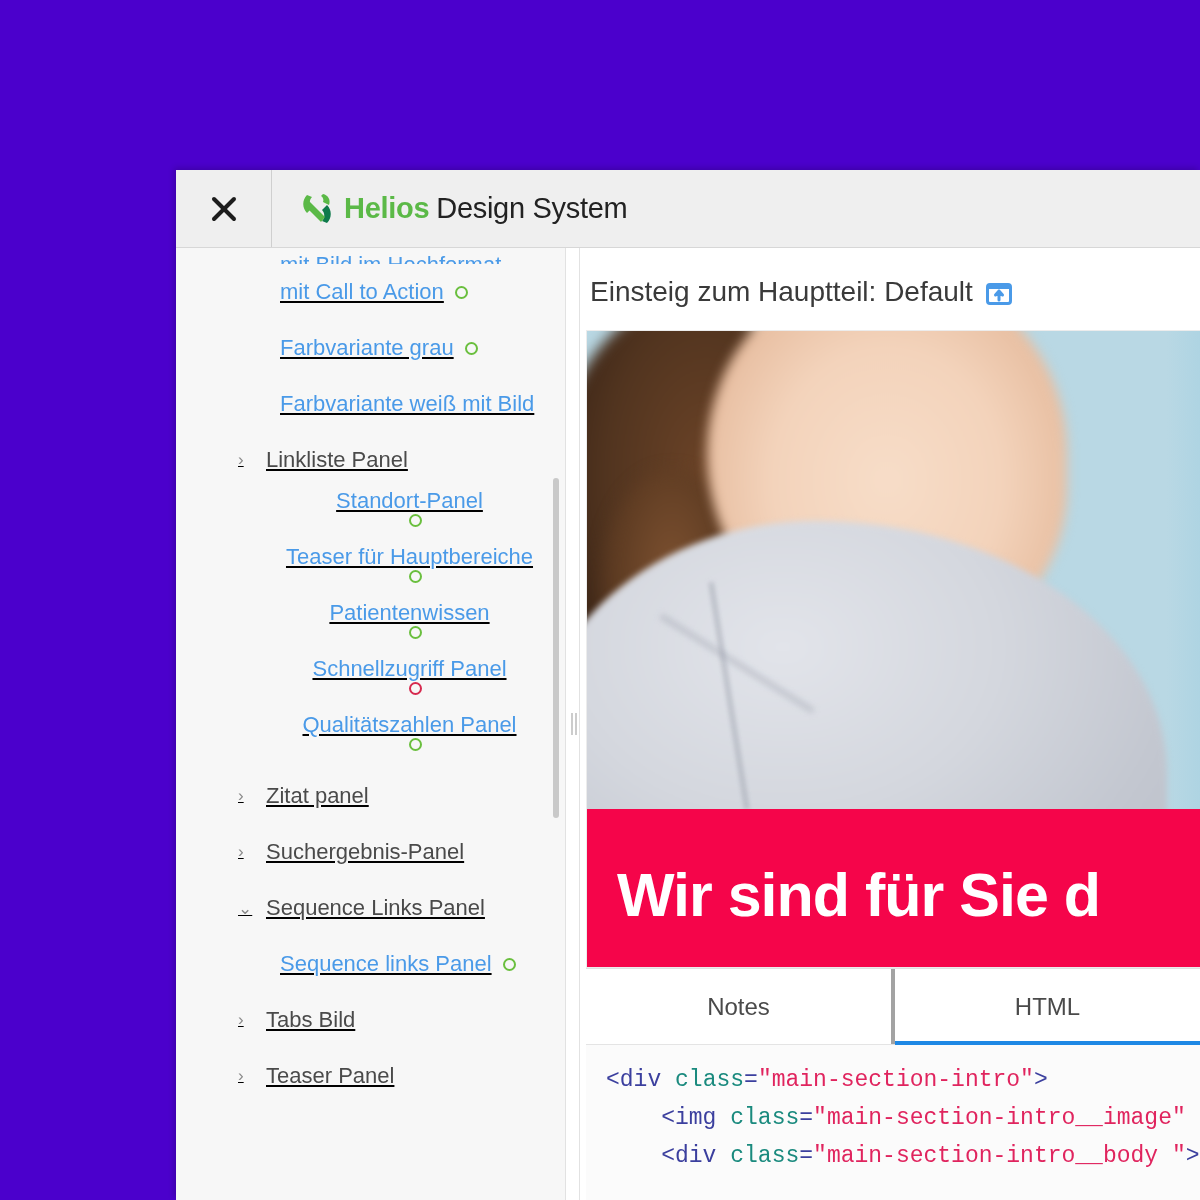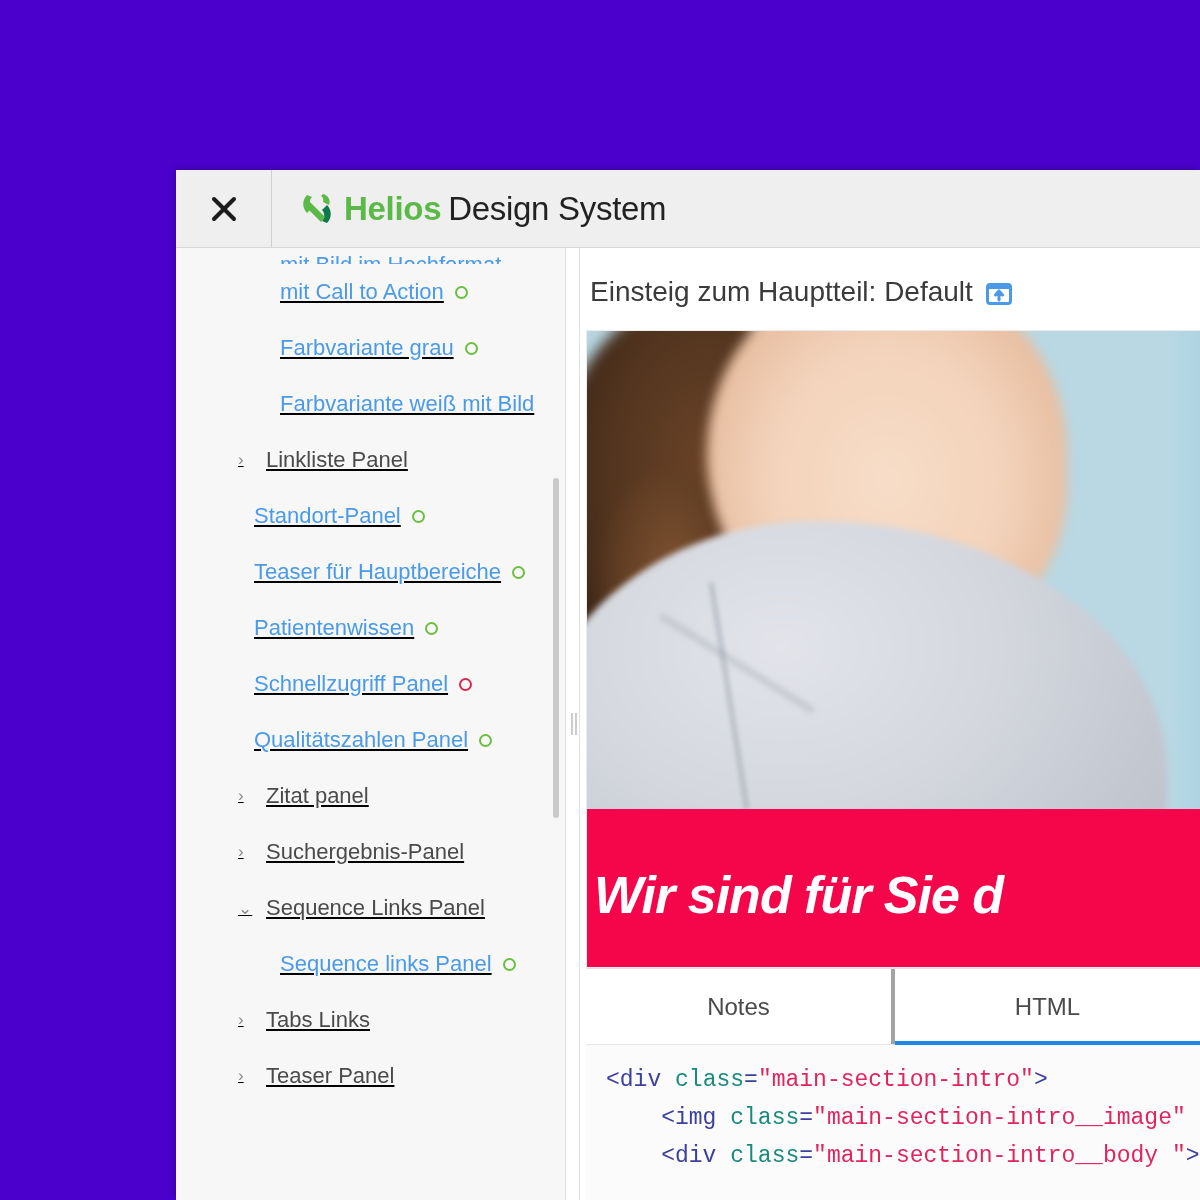--- a/index.html
+++ b/index.html
@@ -32,21 +32,21 @@
     display: flex; align-items: center; justify-content: center;
     border-right: 1px solid #cfcfcf;
     cursor: pointer;
   }
   #close-btn svg { display: block; }
   #brand {
     display: flex; align-items: center; gap: 10px;
     padding-left: 28px;
   }
   #brand-logo { width: 34px; height: 40px; display:block; }
-  .brand-text { font-size: 33px; letter-spacing: -.3px; }
+  .brand-text { font-size: 29px; letter-spacing: -.3px; }
   .brand-helios { color: #5BB947; font-weight: 700; }
   .brand-ds { color: #222; font-weight: 400; margin-left: 7px; }
 
   
   #workspace { flex: 1; display: flex; min-height: 0; position: relative; }
 
   
   #sidebar {
     width: 390px; min-width: 390px;
     background: #f7f7f7;
@@ -65,21 +65,21 @@
     white-space: nowrap;
   }
   .nav-item .chev {
     width: 22px; min-width: 22px;
     margin-left: 62px; margin-right: 6px;
     color: #8a8a8a; font-size: 17px;
     display: flex; align-items: center; justify-content: flex-start;
   }
   .nav-item.lvl1 { padding-left: 0; }
   .nav-item.lvl1 .label { color: #4a4a4a; }
-  .nav-item.lvl2 { padding-left: 78px; }
+  .nav-item.lvl2 { padding-left: 78px; flex-direction: column; }
   .nav-item.lvl3 { padding-left: 104px; }
   .nav-item.leaf .label { color: #4a9ae8; }
   .nav-item .label { }
   .marker {
     display: inline-block;
     width: 13px; height: 13px;
     border-radius: 50%;
     border: 2.4px solid #6abf3e;
     margin-left: 11px;
     vertical-align: middle;
@@ -205,26 +205,25 @@
   }
   #hero-banner {
     position: absolute; left: 0; top: 478px;
     width: 100%; height: 172px;
     background: #F5054A;
     display: flex; align-items: center;
     overflow: hidden;
   }
   #hero-banner .headline {
     color: #fff;
-    font-size: 52px;
+    font-size: 61px;
     font-weight: 700;
     letter-spacing: -1px;
-    padding-left: 7px;
+    padding-left: 30px;
     white-space: nowrap;
-    font-style: italic;
   }
 
   
   #bottom-panel {
     border-top: 1px solid #e0e0e0;
     background: #ffffff;
     height: 232px; min-height: 232px;
     margin-left: 6px;
     display: flex; flex-direction: column;
     overflow: hidden;
@@ -341,21 +340,21 @@
           <div class="nav-item lvl1">
             <span class="chev">⌄</span>
             <span class="label">Sequence Links Panel</span>
           </div>
           <div class="nav-item lvl3 leaf">
             <span class="label">Sequence links Panel</span>
             <span class="marker"></span>
           </div>
           <div class="nav-item lvl1">
             <span class="chev">›</span>
-            <span class="label">Tabs Links</span>
+            <span class="label">Tabs Bild</span>
           </div>
           <div class="nav-item lvl1">
             <span class="chev">›</span>
             <span class="label">Teaser Panel</span>
           </div>
         </div>
       <div id="sb-track">
         <div id="sb-thumb"></div>
       </div>
     </nav>

